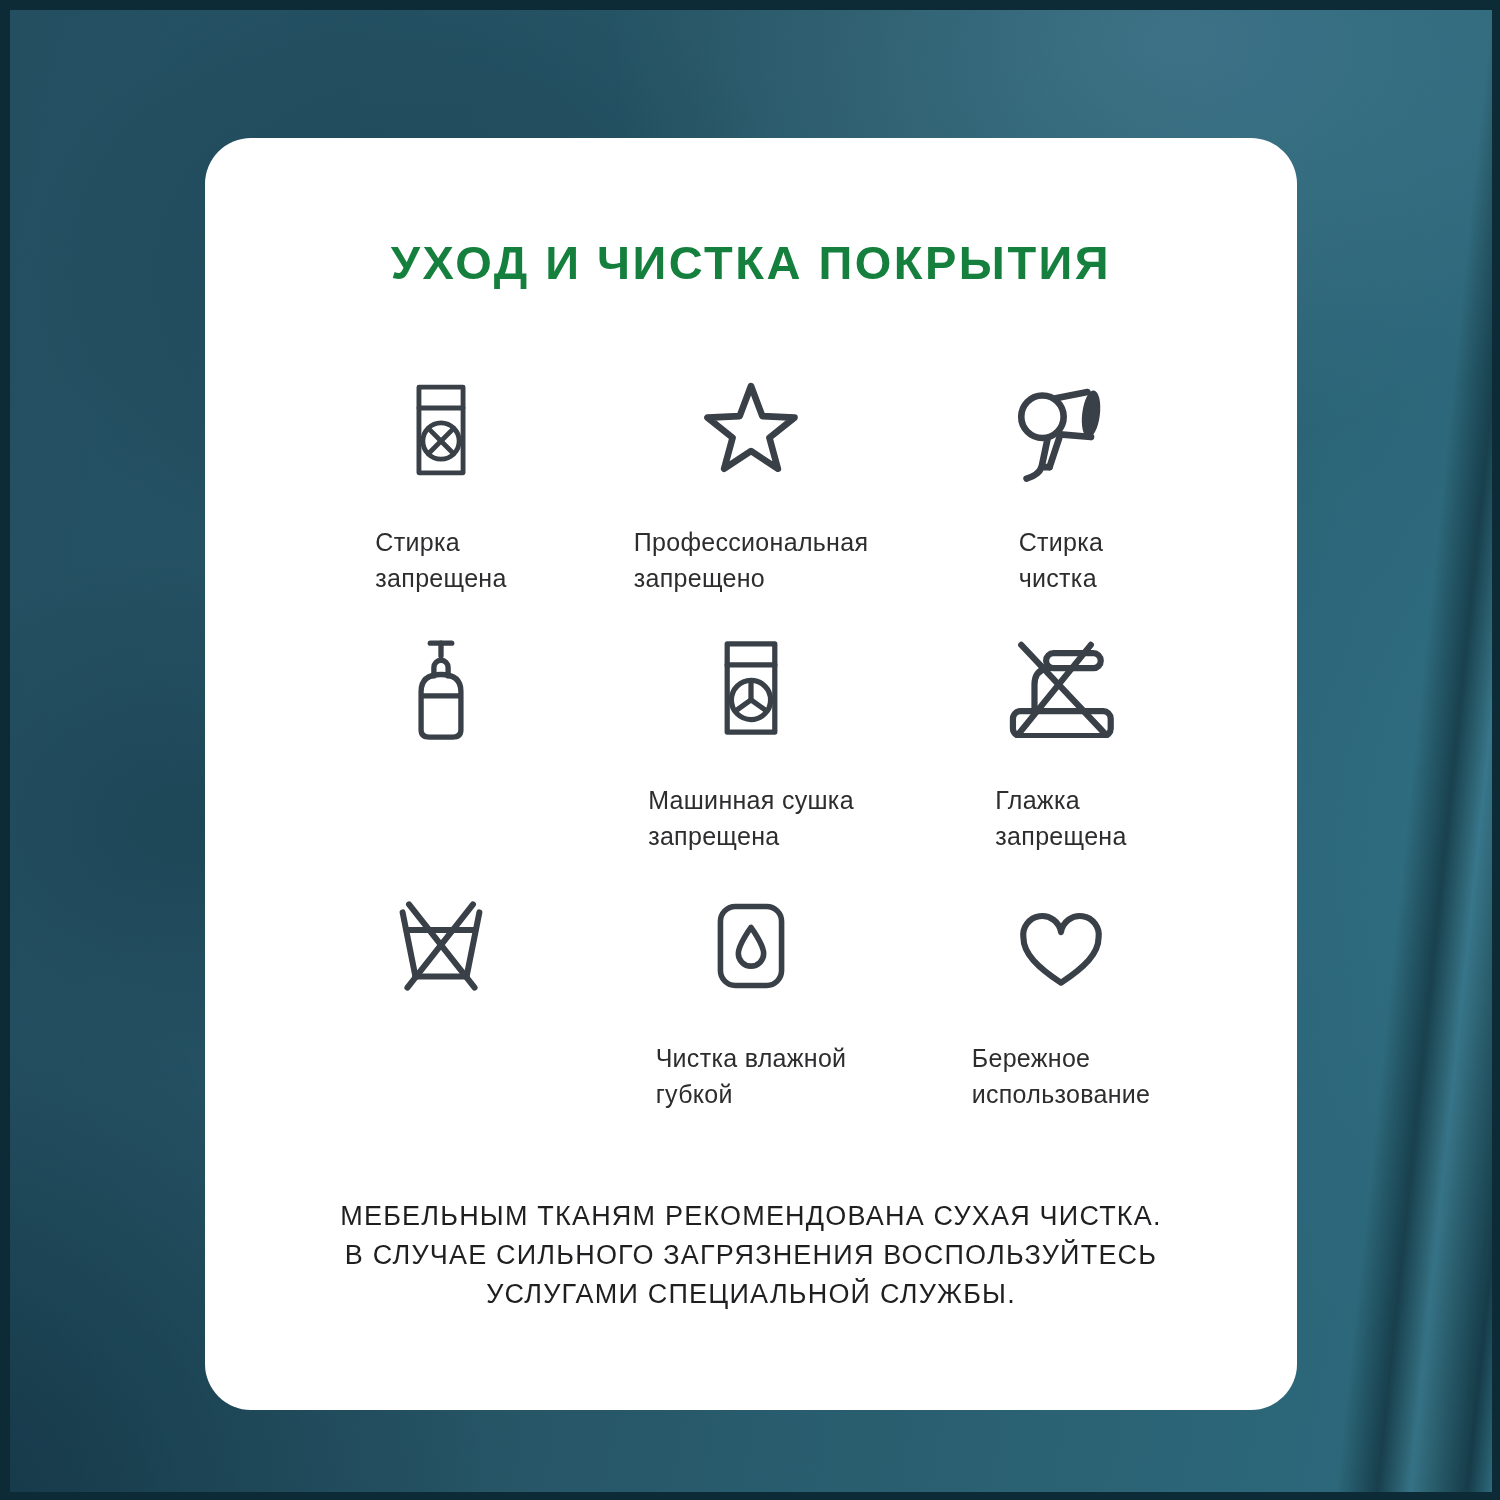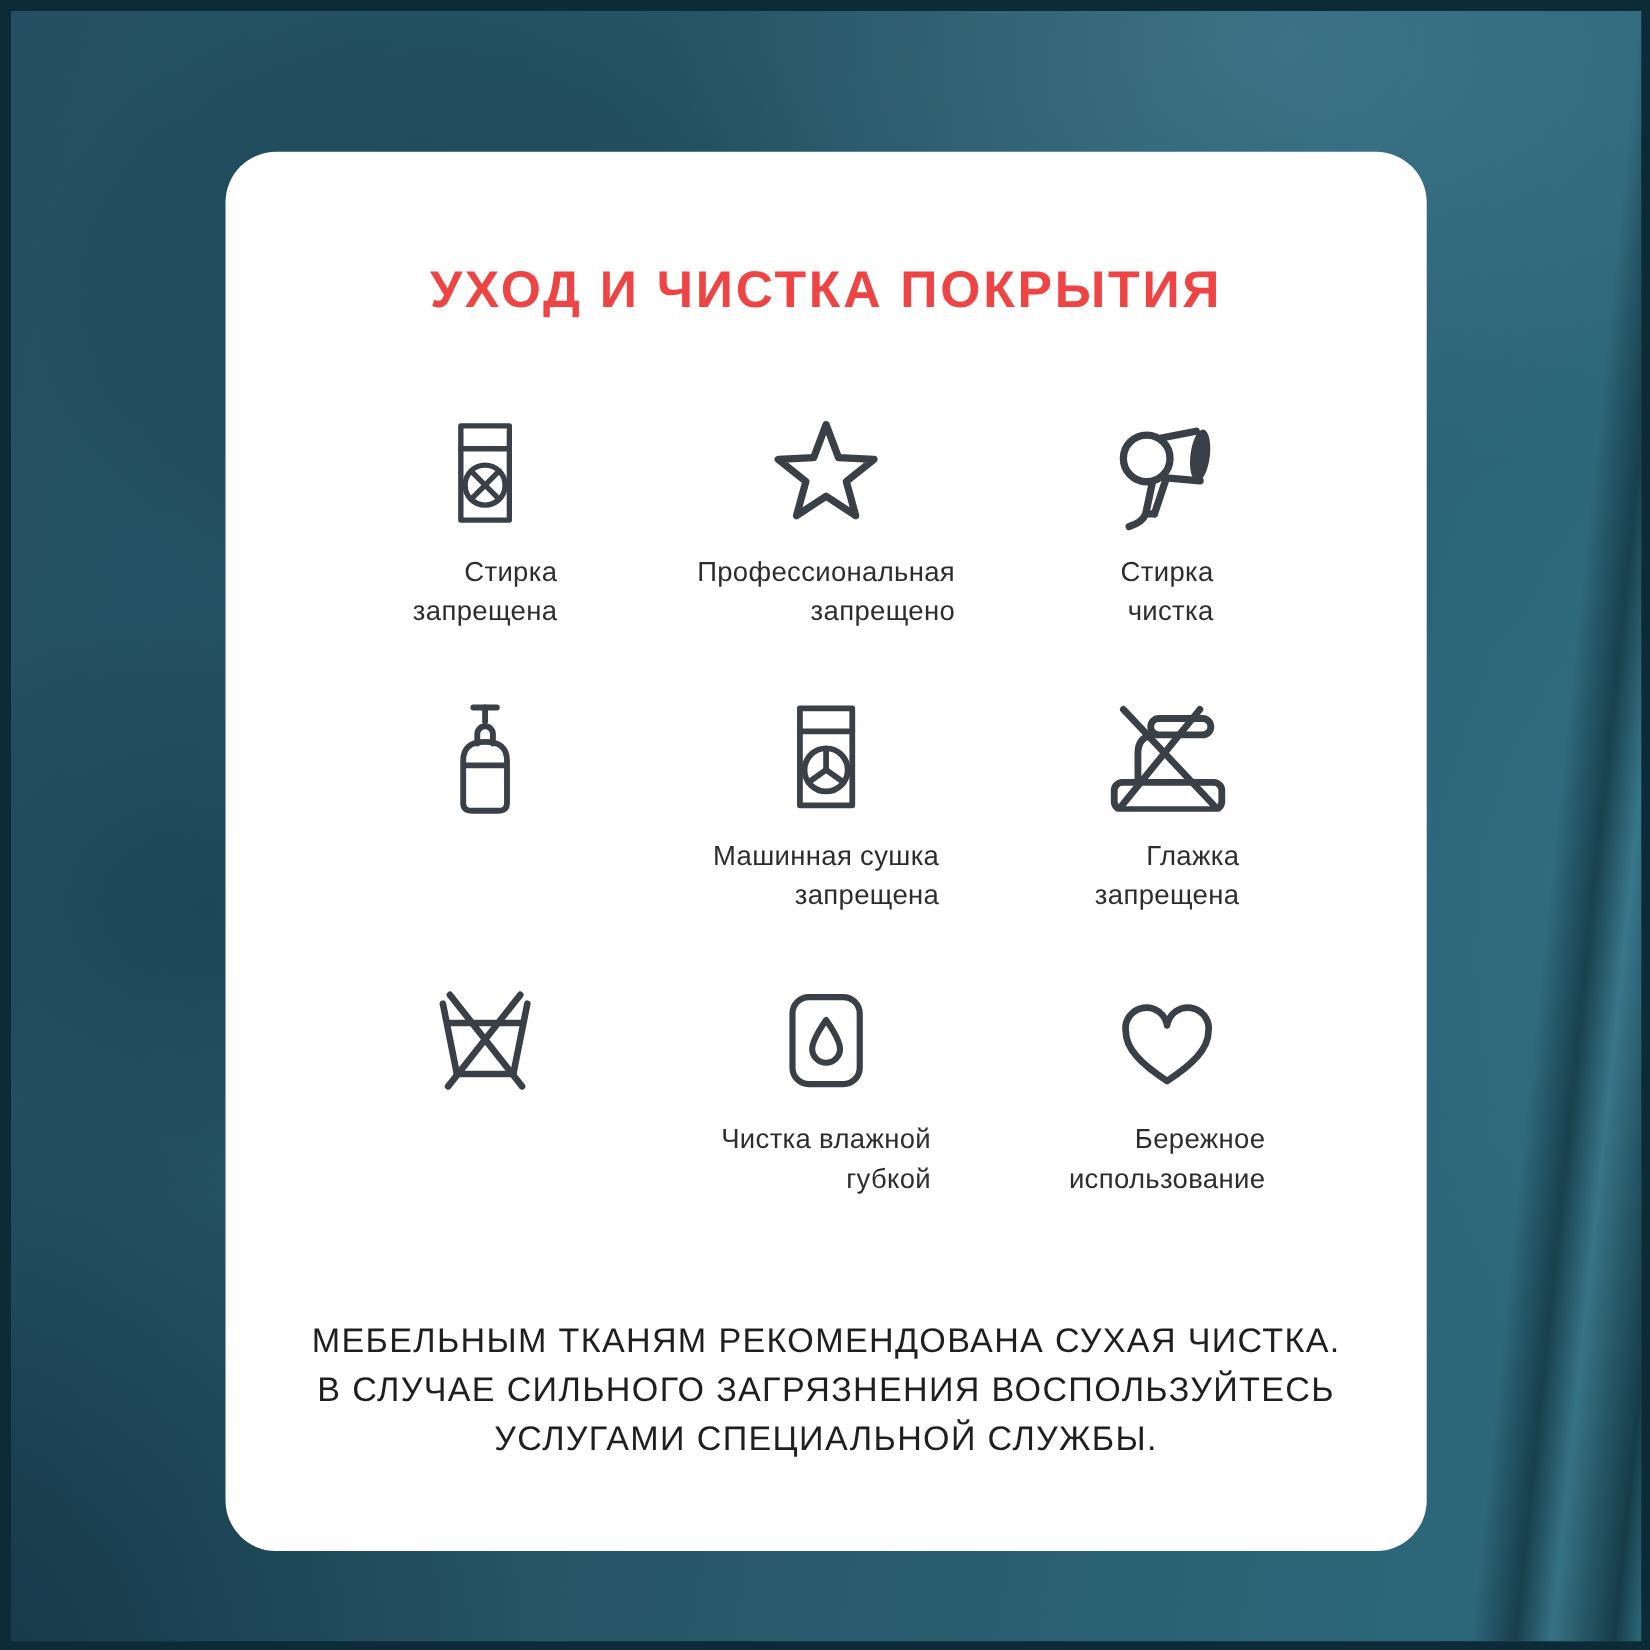--- a/index.html
+++ b/index.html
@@ -17,31 +17,31 @@
       radial-gradient(500px 420px at 12% 55%, rgba(14,50,66,.30), rgba(0,0,0,0) 65%),
       linear-gradient(100deg,#27586c 0%,#2a5e71 40%,#2e6c80 72%,#327689 100%);
   }
   .grain{position:absolute;left:10px;top:10px;right:8px;bottom:8px;
          width:1482px;height:1482px;opacity:.10;mix-blend-mode:overlay;}
 
   
   .card{position:absolute;left:205px;top:138px;width:1092px;height:1272px;
         background:#ffffff;border-radius:46px;}
 
-  .title{margin:97px 0 0 0;text-align:center;color:#ef4444;
+  .title{margin:97px 0 0 0;text-align:center;color:#15803d;
          font-size:47px;font-weight:700;letter-spacing:2.5px;line-height:1.2;}
 
   .grid{margin-top:86px;display:grid;grid-template-columns:repeat(3,310px);
         justify-content:center;}
   .cell{height:258px;display:flex;flex-direction:column;align-items:center;}
   .iconbox{height:106px;display:flex;align-items:center;justify-content:center;}
-  .label{margin-top:20px;text-align:right;color:#2d2d2f;font-size:25px;
+  .label{margin-top:42px;text-align:left;color:#2d2d2f;font-size:25px;
          line-height:1.42;letter-spacing:.3px;white-space:pre-line;}
 
-  .note{margin:46px 0 0 0;text-align:center;color:#1f1f21;font-size:31px;
+  .note{margin:46px 0 0 0;text-align:center;color:#1f1f21;font-size:27px;
         font-weight:500;line-height:1.43;letter-spacing:1.2px;white-space:pre-line;}
 
   .ic{stroke:#3a4047;fill:none;stroke-width:7.5;stroke-linecap:round;stroke-linejoin:round;}
   .icf{fill:#3a4047;stroke:none;}
 </style>
 </head>
 <body>
 
 <div class="stage">
 

